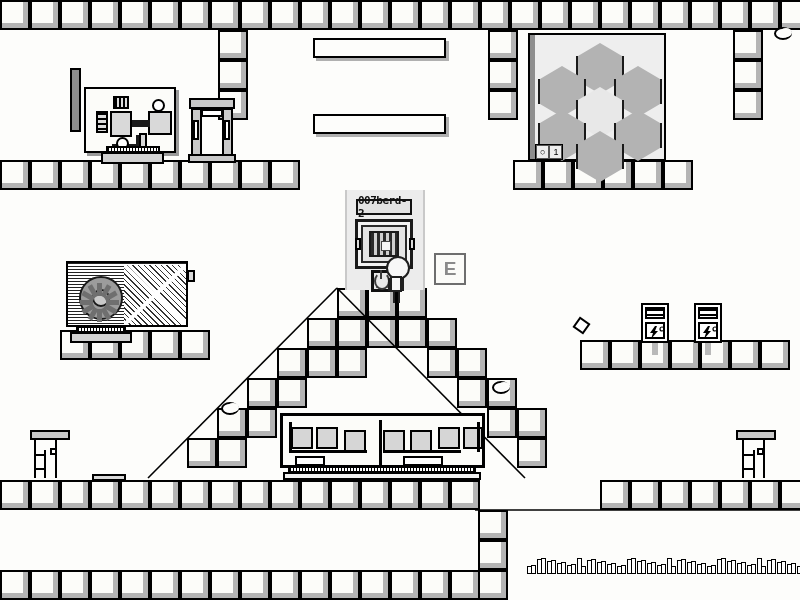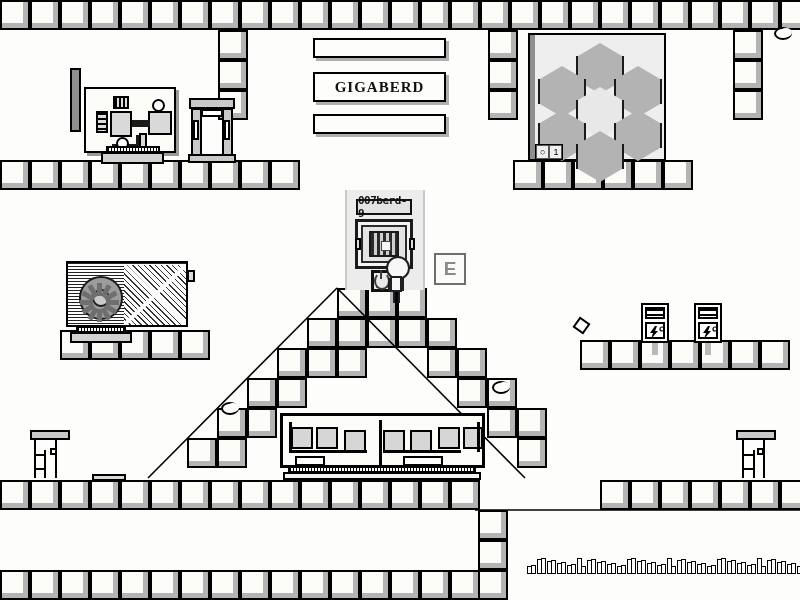--- a/index.html
+++ b/index.html
@@ -270,23 +270,20 @@
 
   <svg id="slopes" width="800" height="600" style="position:absolute;left:0;top:0;pointer-events:none">
     <line x1="337" y1="288" x2="148" y2="478" stroke="#000" stroke-width="1.6"></line>
     <line x1="337" y1="288" x2="525" y2="478" stroke="#000" stroke-width="1.6"></line>
     <line x1="475" y1="510" x2="800" y2="510" stroke="#000" stroke-width="1.6"></line>
   </svg>
 
   <div class="sign" style="left:313px;top:38px;width:133px;height:20px;">
     <div class="sign-label"></div>
   </div>
-  <div class="sign" style="left:313px;top:72px;width:133px;height:30px;">
-    <div class="sign-label">GIGABERD</div>
-  </div>
   <div class="sign" style="left:313px;top:114px;width:133px;height:20px;">
     <div class="sign-label"></div>
   </div>
 
   <div class="hexpanel" style="left:528px;top:33px;width:138px;height:128px;">
     <div class="hex" style="left:46px;top:21px;"></div>
     <div class="hex" style="left:8px;top:44px;"></div>
     <div class="hex" style="left:84px;top:44px;"></div>
     <div class="hex light" style="left:46px;top:65px;"></div>
     <div class="hex" style="left:8px;top:88px;"></div>
@@ -350,21 +347,21 @@
           <div class="blade" style="width: 5px; height: 13px; left: 16px; top: 5px; transform: rotate(300deg); transform-origin: 50% 150%;"></div>
           <div class="blade" style="width: 5px; height: 13px; left: 16px; top: 5px; transform: rotate(330deg); transform-origin: 50% 150%;"></div>
         </div>
     </div>
     <div class="mb-part" style="left:187px;top:270px;width:8px;height:12px;"></div>
     <div class="pinrow" style="left:76px;top:326px;width:50px;height:7px;"></div>
     <div class="stand" style="left:70px;top:332px;width:62px;height:11px;"></div>
   </div>
 
   <div class="cabinet" style="left:345px;top:190px;width:76px;height:100px;"></div>
-  <div class="nameplate" style="left:356px;top:199px;width:56px;height:16px;">007berd-9</div>
+  <div class="nameplate" style="left:356px;top:199px;width:56px;height:16px;">007berd-2</div>
   <div class="cpu-frame" style="left:355px;top:219px;width:58px;height:50px;">
     <div class="cpu-ring" style="left:3px;top:3px;width:46px;height:38px;"></div>
     <div class="cpu-die" style="left:11px;top:9px;width:30px;height:26px;">
       <div class="cpu-core" style="left:10px;top:8px;width:8px;height:8px;"></div>
     </div>
     <div class="mb-part" style="left:-3px;top:16px;width:6px;height:12px;"></div>
     <div class="mb-part" style="left:51px;top:16px;width:6px;height:12px;"></div>
   </div>
   <div class="powerbtn" style="left:371px;top:270px;width:22px;height:22px;">
     <div class="pwr-glyph"></div>

